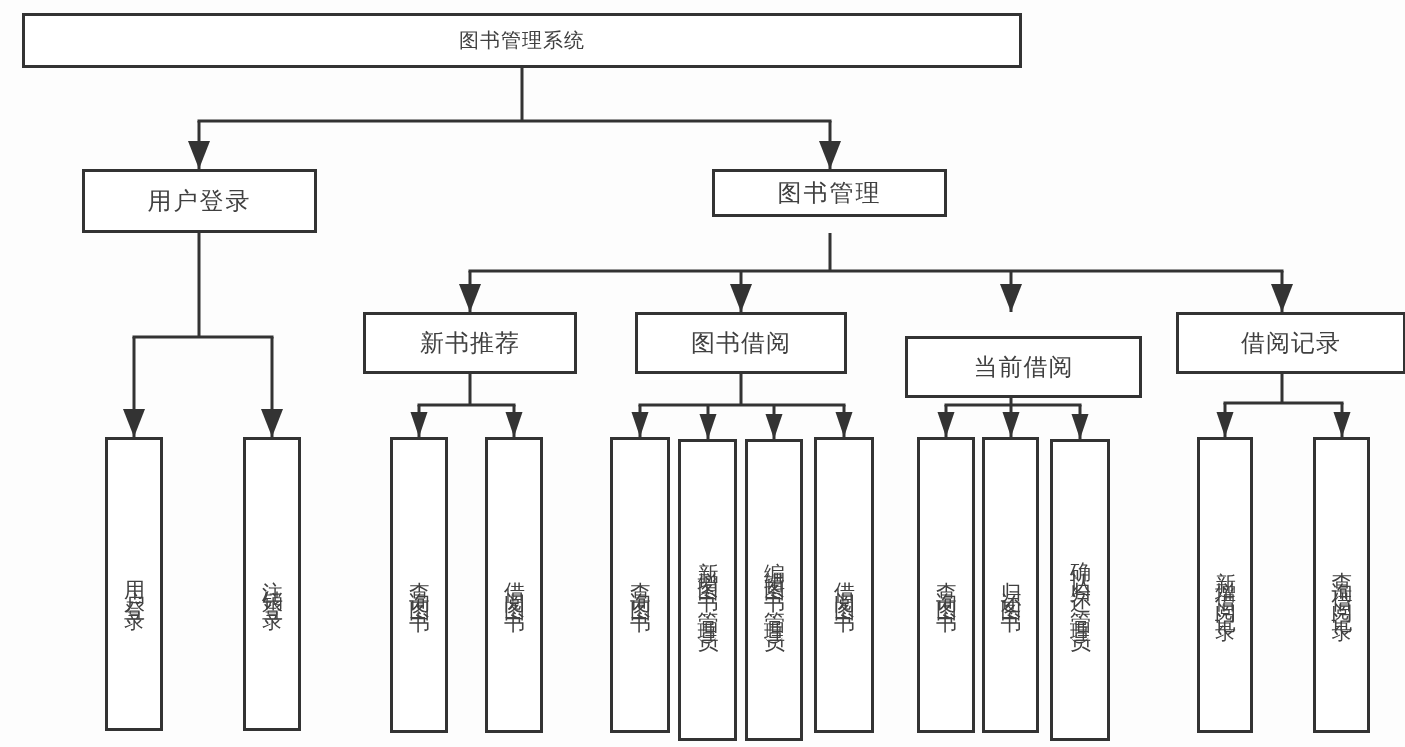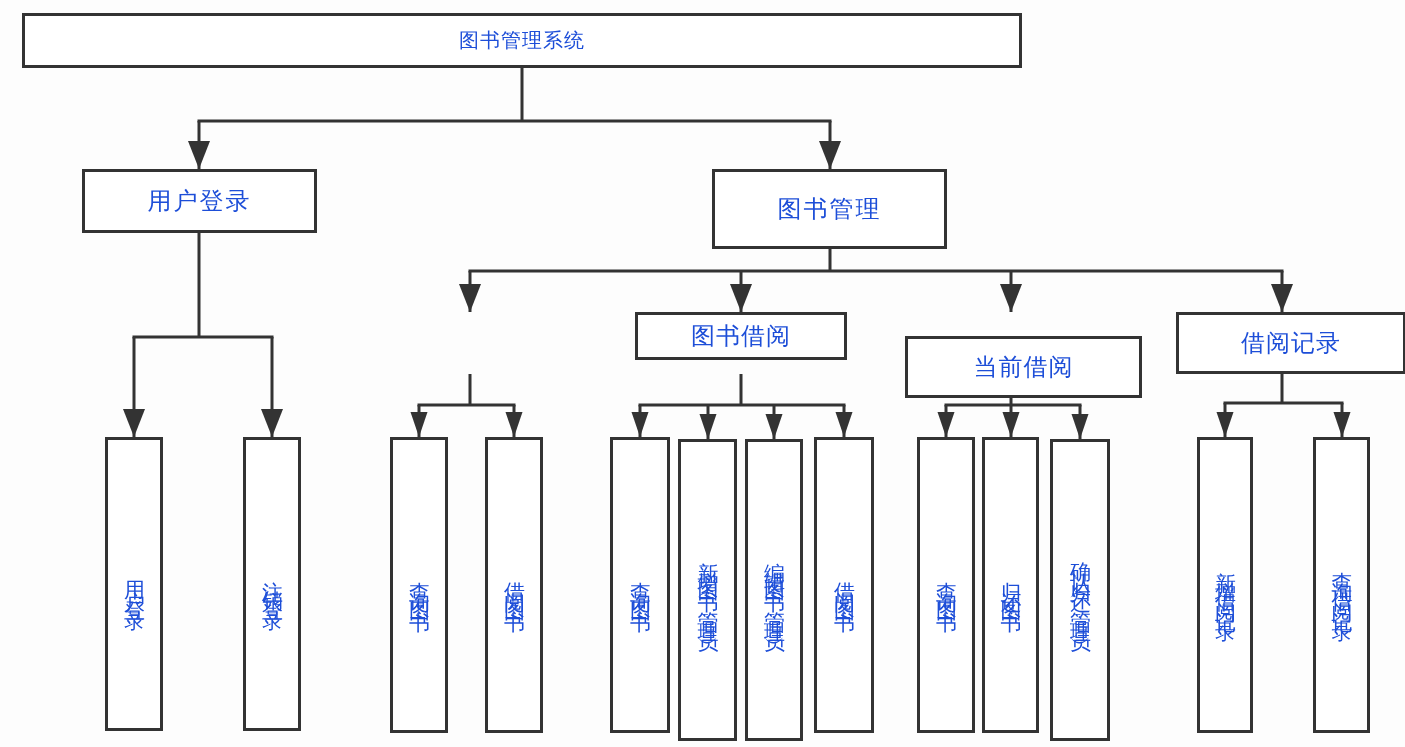--- a/index.html
+++ b/index.html
@@ -10,21 +10,21 @@
     overflow: hidden;
   }
   .canvas { position: relative; width: 1405px; height: 747px; }
   .connector-layer { position: absolute; left: 0; top: 0; z-index: 1; }
   .node {
     position: absolute;
     z-index: 2;
     box-sizing: border-box;
     background: #ffffff;
     border: 3px solid #333333;
-    color: #1d4ed8;
+    color: #404040;
     display: flex;
     align-items: center;
     justify-content: center;
     white-space: nowrap;
   }
   .node.root  { font-size: 20px; letter-spacing: 1px; }
   .node.lvl2  { font-size: 24px; letter-spacing: 2px; }
   .node.lvl3  { font-size: 24px; letter-spacing: 1px; }
   .node.leaf {
     writing-mode: vertical-rl;
@@ -98,23 +98,24 @@
         <path d="M1282,374 L1282,403 M1223.5,403 L1343.5,403"></path>
         <line x1="1225" y1="403" x2="1225" y2="437" marker-end="url(#arrSmall)"></line>
         <line x1="1342" y1="403" x2="1342" y2="437" marker-end="url(#arrSmall)"></line>
       </g>
     </g>
   </svg>
 
   <div class="node root" style="left:22px; top:13px; width:1000px; height:55px;">图书管理系统</div>
 
   <div class="node lvl2" style="left:82px; top:169px; width:235px; height:64px;">用户登录</div>
-  <div class="node lvl2" style="left:712px; top:169px; width:235px; height:80px;">图书管理</div>
+  <div class="node lvl2" style="left:712px; top:169px; width:235px; height:48px;">图书管理</div>
 
-  <div class="node lvl3" style="left:635px; top:312px; width:212px; height:48px;">图书借阅</div>
+  <div class="node lvl3" style="left:363px; top:312px; width:214px; height:62px;">新书推荐</div>
+  <div class="node lvl3" style="left:635px; top:312px; width:212px; height:62px;">图书借阅</div>
   <div class="node lvl3" style="left:905px; top:312px; width:237px; height:62px;margin-top:24px;">当前借阅</div>
   <div class="node lvl3" style="left:1176px; top:312px; width:230px; height:62px;">借阅记录</div>
 
   <div class="node leaf" style="left:105px; top:437px; width:58px; height:294px;">用户登录</div>
   <div class="node leaf" style="left:243px; top:437px; width:58px; height:294px;">注销登录</div>
 
   <div class="node leaf" style="left:390px; top:437px; width:58px; height:296px;">查询图书</div>
   <div class="node leaf" style="left:485px; top:437px; width:58px; height:296px;">借阅图书</div>
 
   <div class="node leaf" style="left:610px; top:437px; width:60px; height:296px;">查询图书</div>

